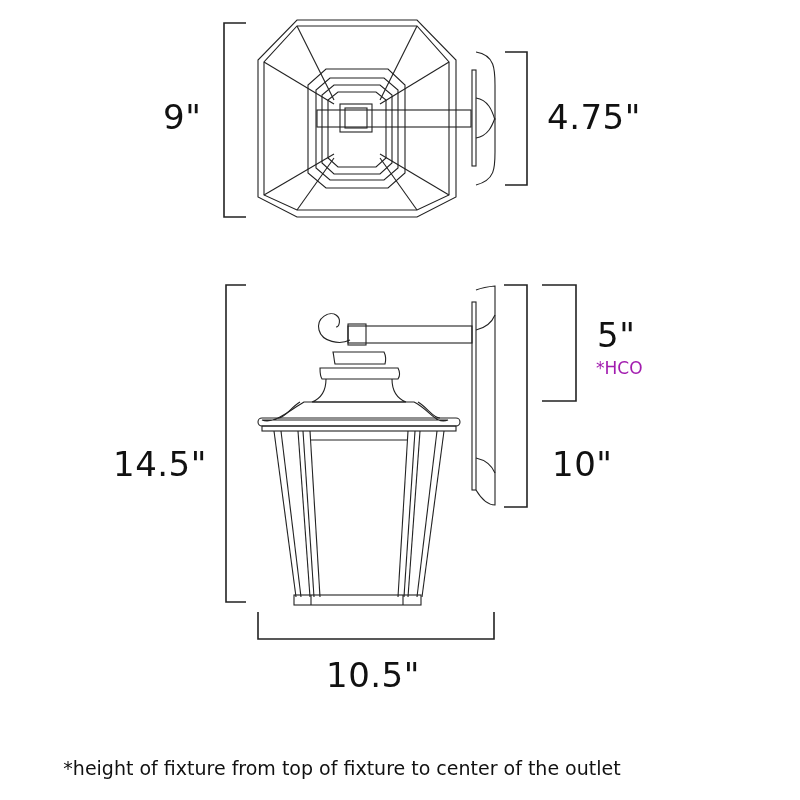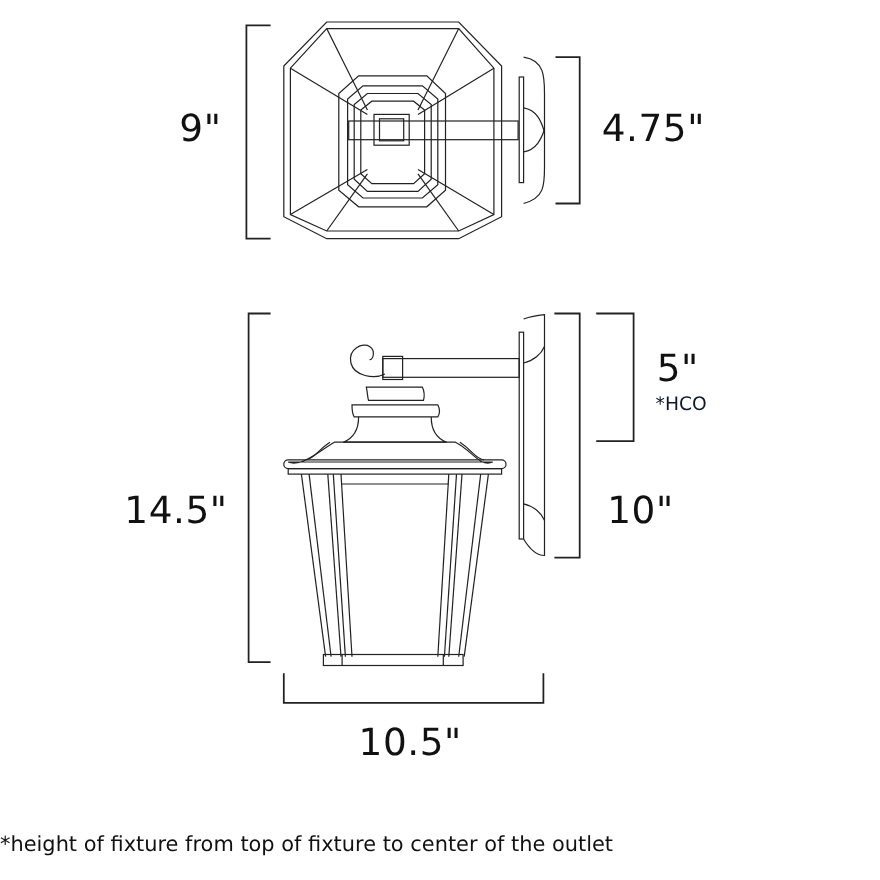--- a/index.html
+++ b/index.html
@@ -1,20 +1,20 @@
 <!DOCTYPE html>
 <html><head>
 <meta charset="utf-8">
 <style>
   html,body{margin:0;padding:0;background:#ffffff;}
   body{width:800px;height:800px;position:relative;overflow:hidden;font-family:"DejaVu Sans","Liberation Sans",sans-serif;color:#111;}
   svg{position:absolute;left:0;top:0;}
   .dim{position:absolute;font-size:34px;line-height:1;color:#111;letter-spacing:0.5px;}
-  .sub{position:absolute;font-size:17px;line-height:1;color:#0f172a;}
-  .note{position:absolute;left:0;width:684px;top:757px;font-size:19px;color:#111;}
+  .sub{position:absolute;font-size:17px;line-height:1;color:#a21caf;}
+  .note{position:absolute;left:0;width:684px;top:757px;text-align:center;font-size:19px;color:#111;}
 </style>
 </head>
 <body>
 
 <svg width="800" height="800" viewBox="0 0 800 800">
   <g fill="none" stroke="#222" stroke-width="1.1">
 
     <g>
 
       <polygon points="297,20 417,20 456,60 456,197 417,217 297,217 258,197 258,60"></polygon>

